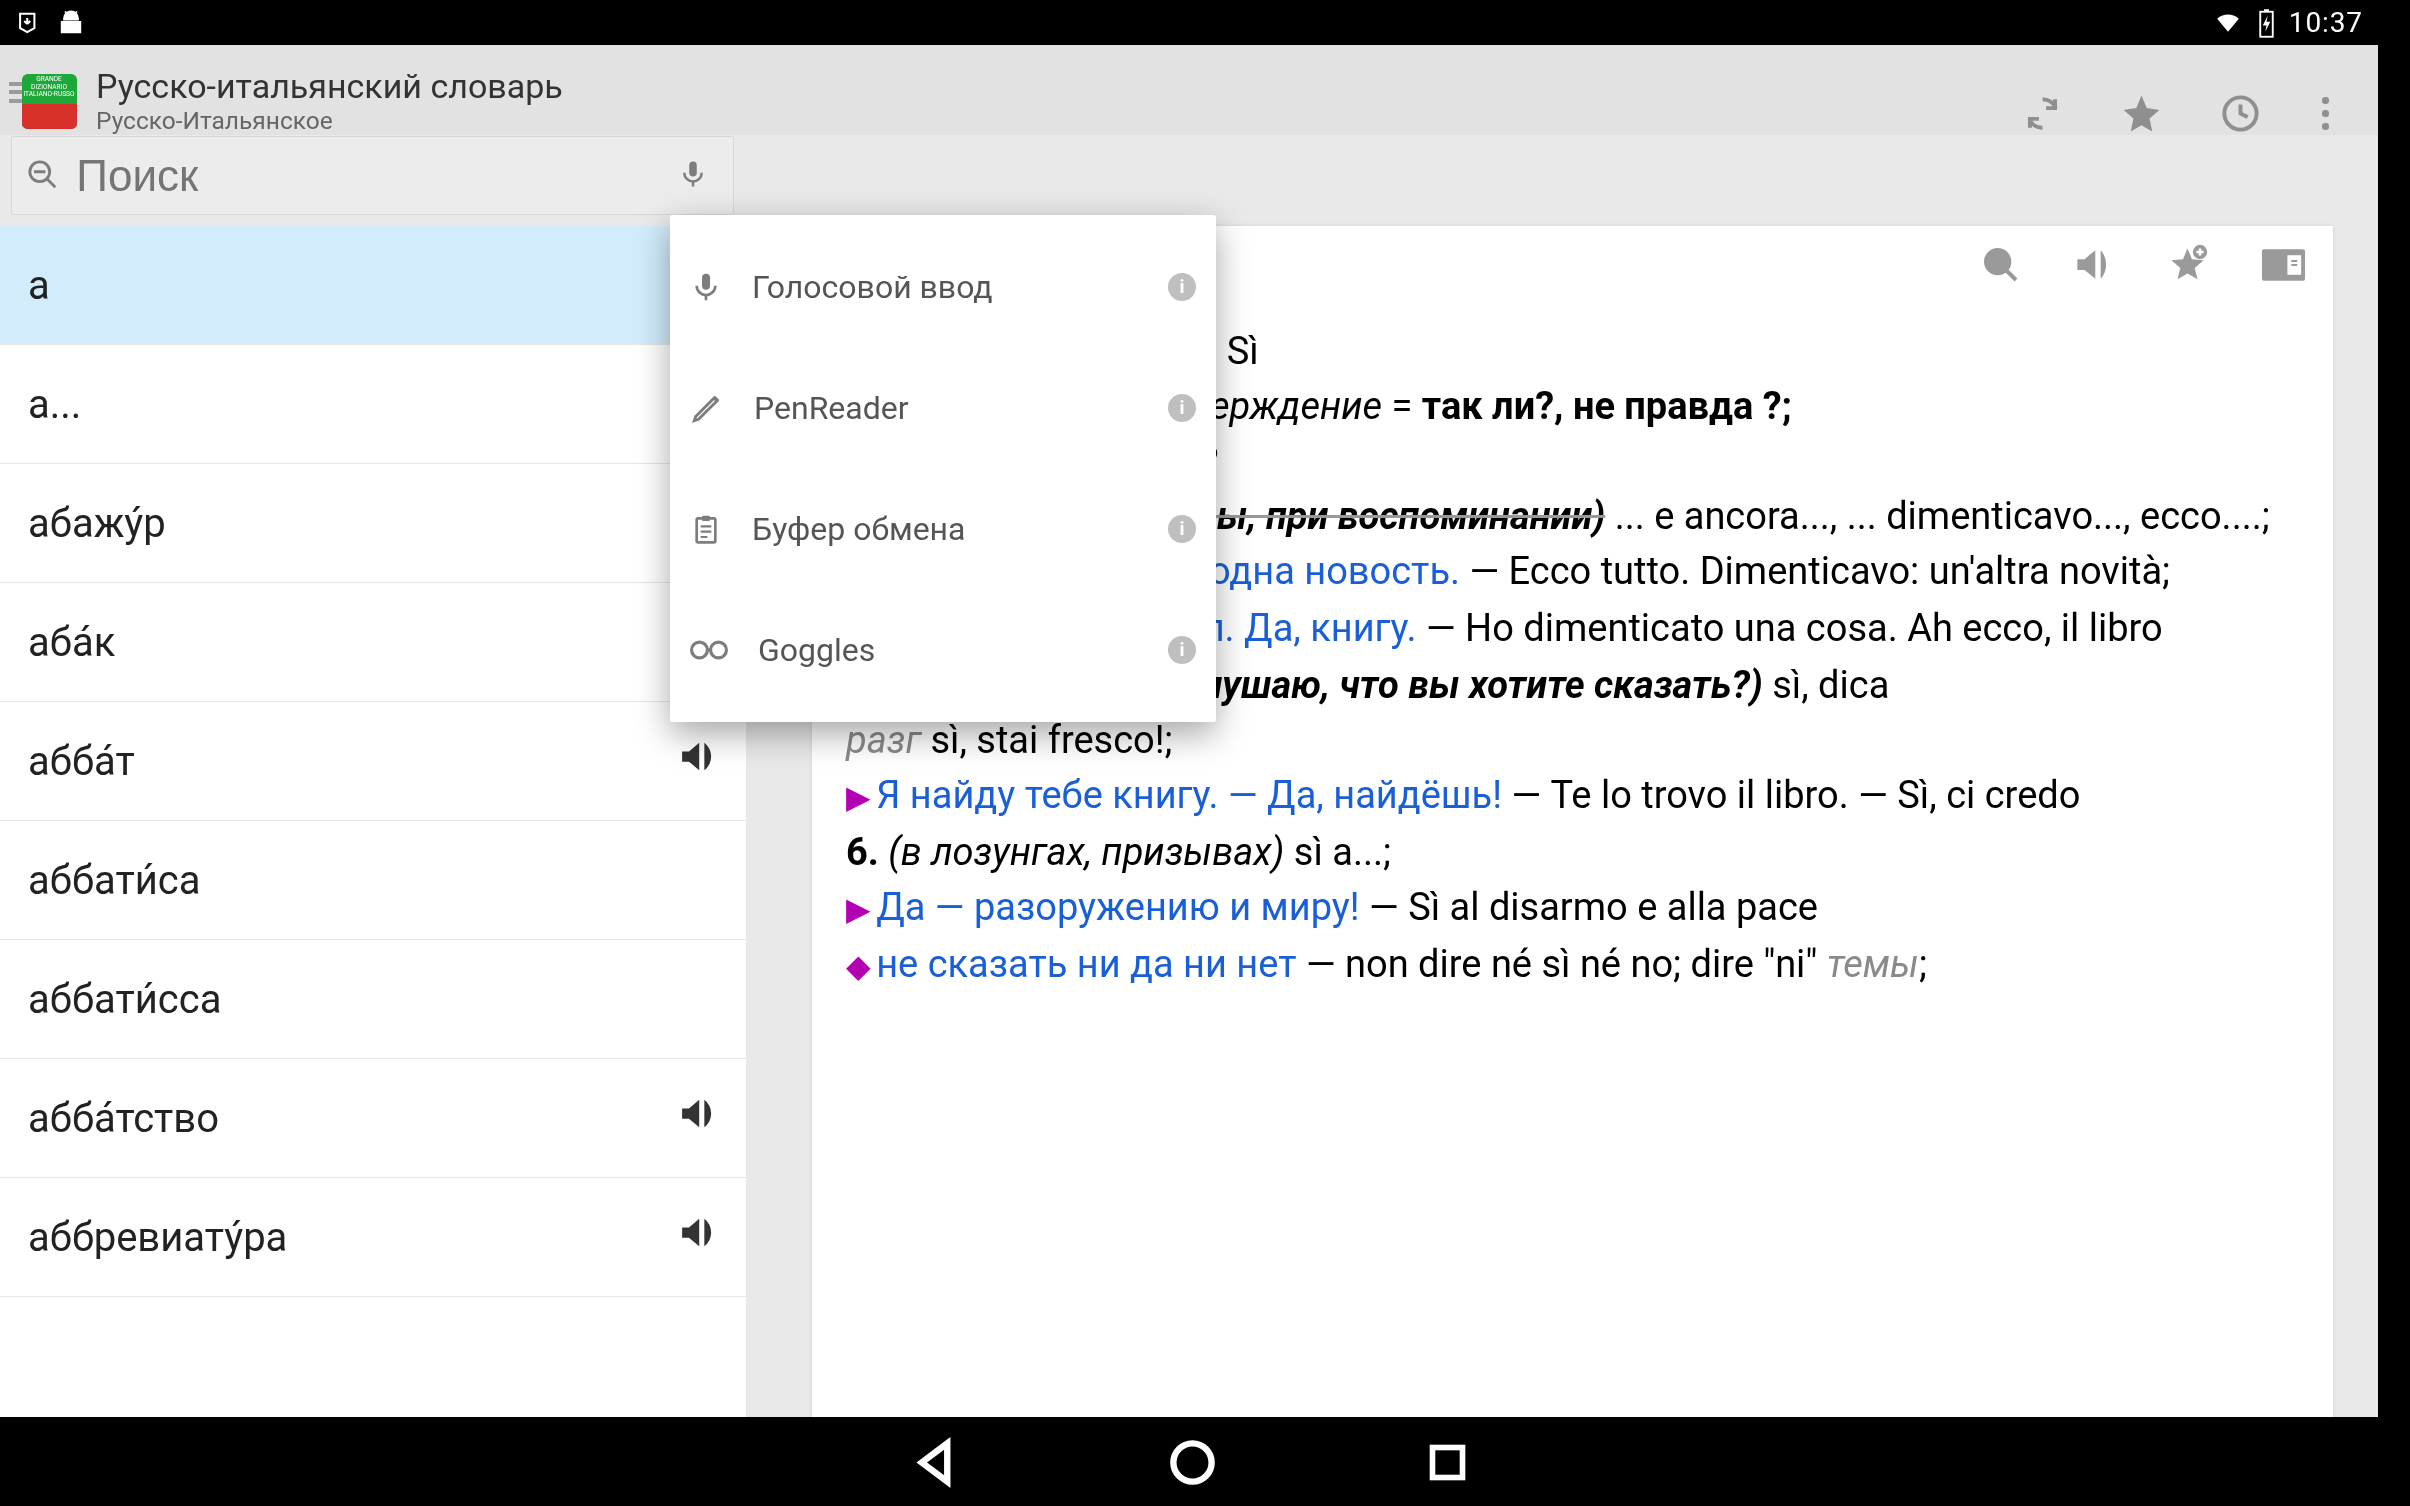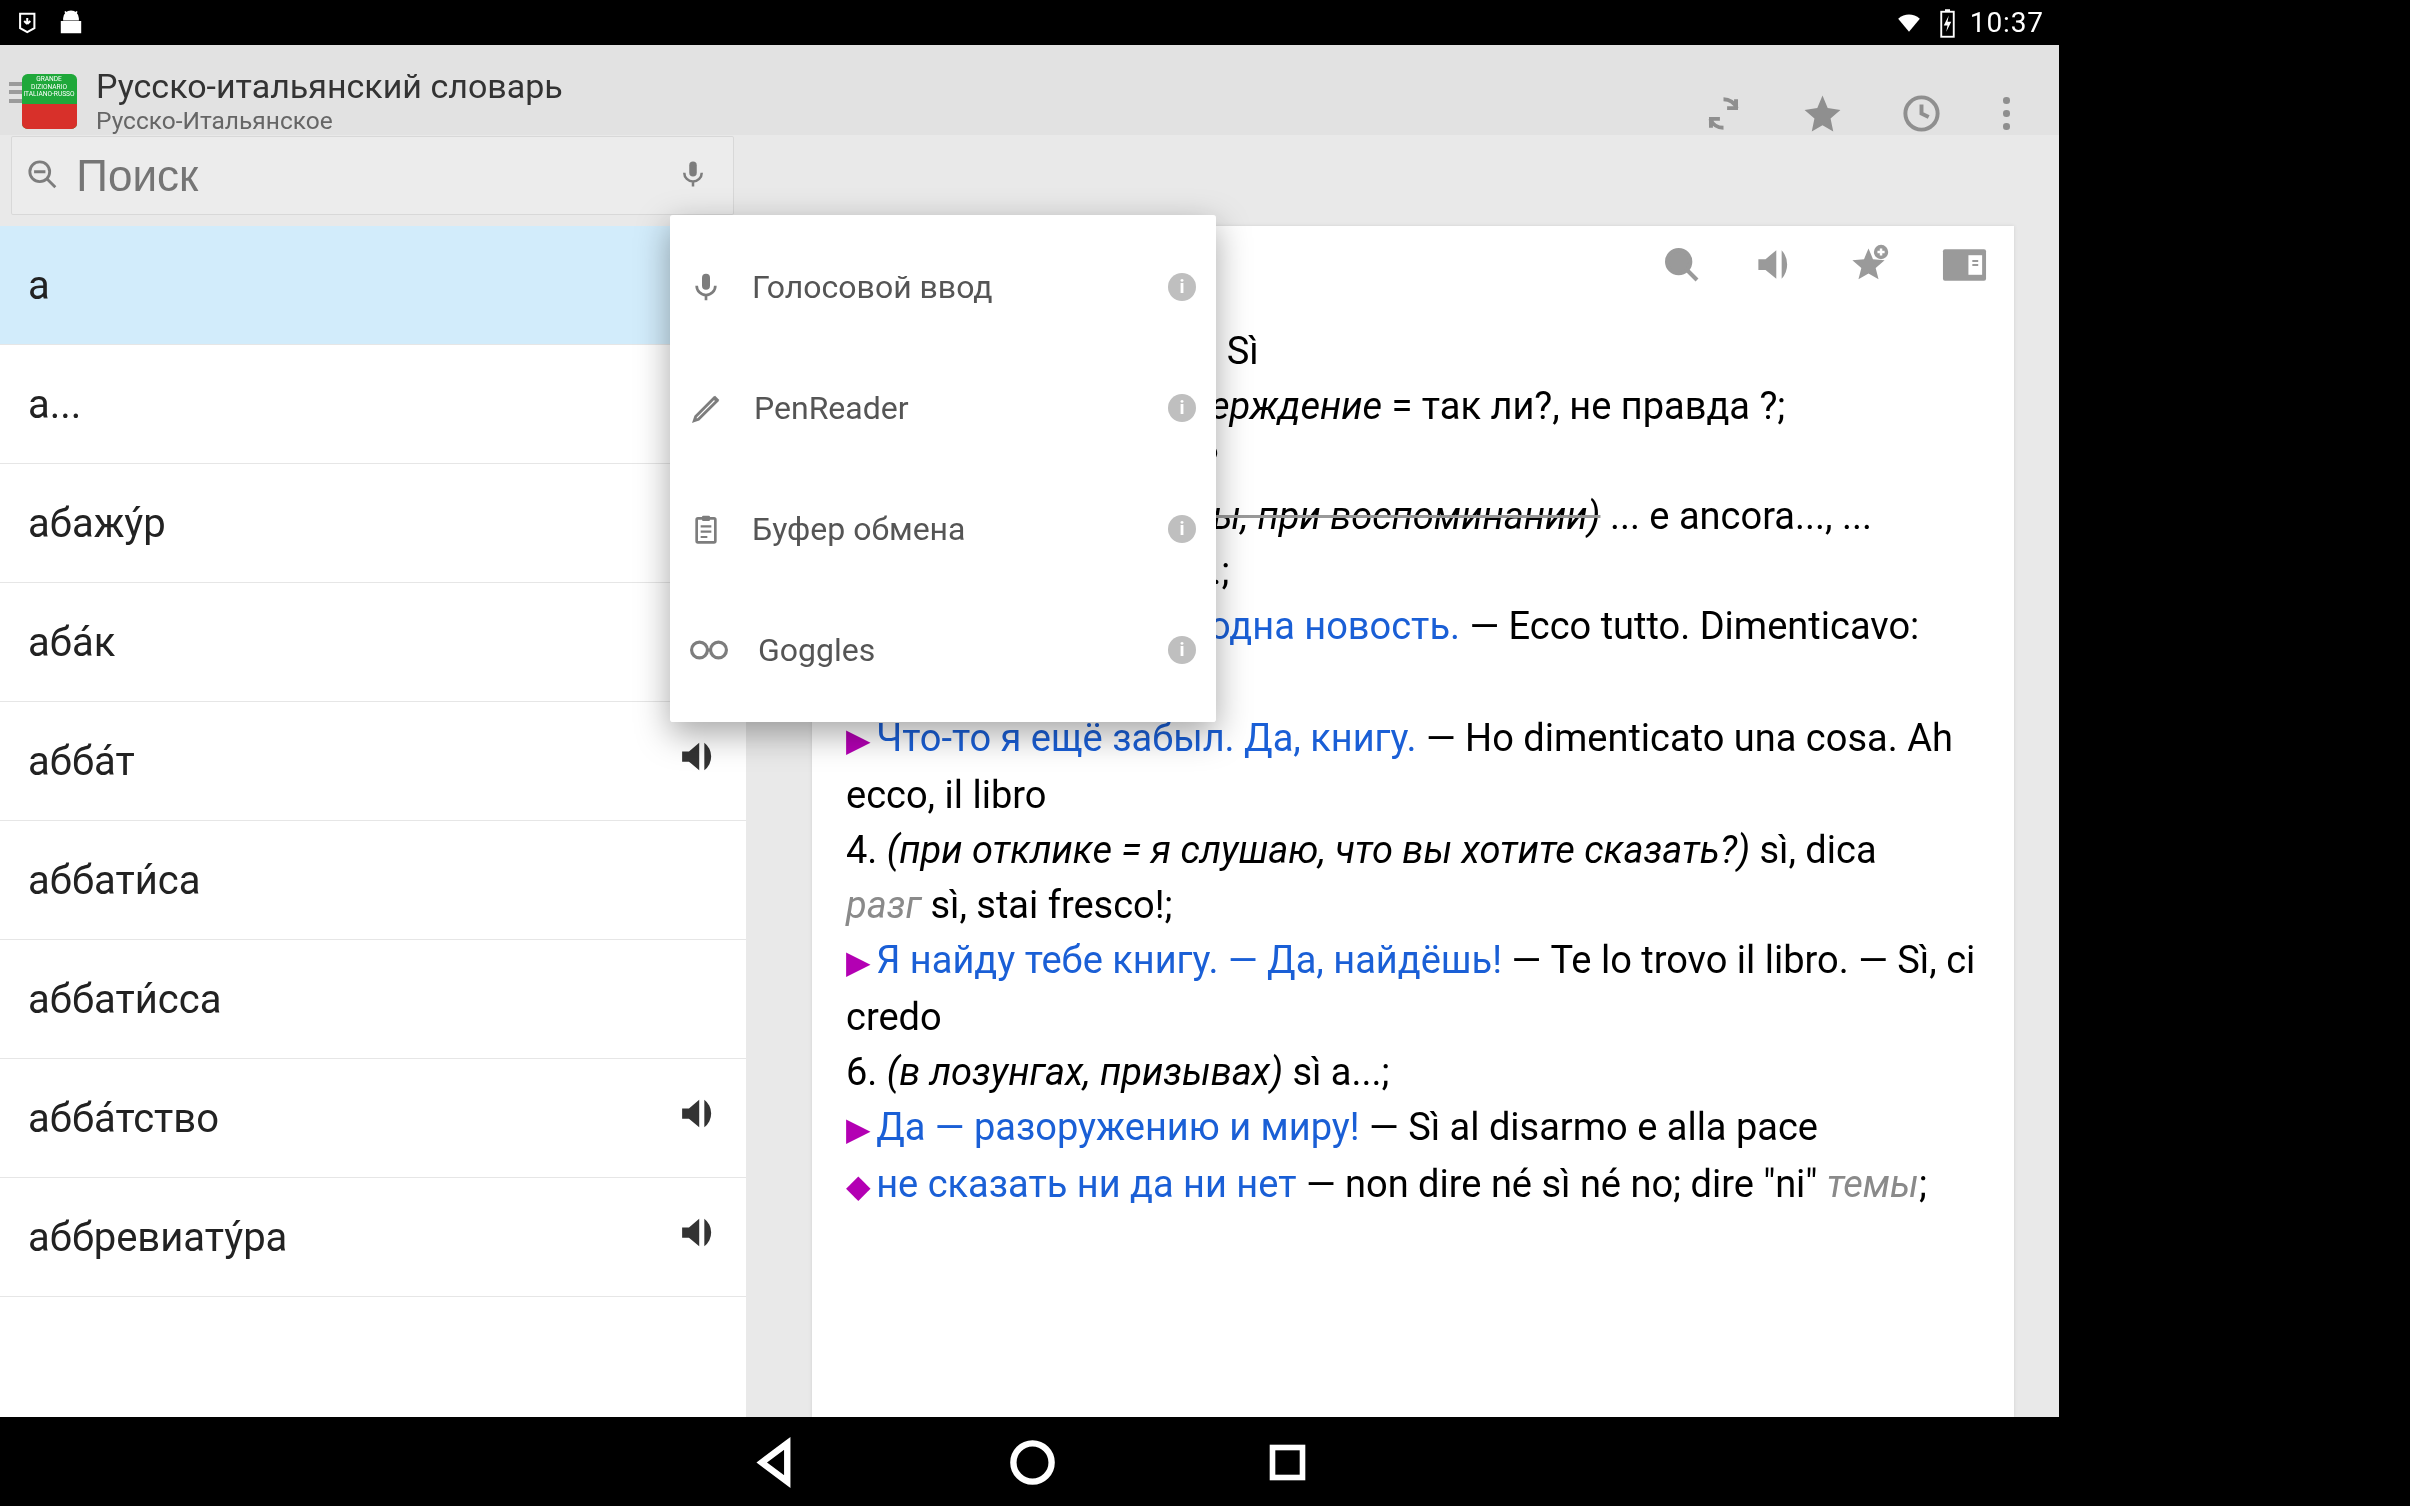--- a/index.html
+++ b/index.html
@@ -1,17 +1,17 @@
 <!DOCTYPE html>
 <html style="font-size:15px"><head>
 <meta charset="utf-8">
 <style>
   * { box-sizing: border-box; margin: 0; padding: 0; }
   html, body { width: 2411px; height: 1507px; font-family: "Roboto", "Arial", sans-serif; overflow: hidden; background: #000; }
-  .screen { width: 2059px; height: 1507px; position: relative; background: #e9e9e9; }
+  .screen { width: 2378px; height: 1507px; position: relative; background: #e9e9e9; }
 
   
   .status-bar { height: 45px; background: #000; color: #fff; display: flex; align-items: center; justify-content: space-between; padding: 0 15px; font-size: 26px; }
   .status-left { display: flex; gap: 17px; align-items: center; }
   .status-right { display: flex; gap: 13px; align-items: center; }
   .status-bar svg { fill: #fff; }
   .clock { font-size: 28px; letter-spacing: 0.9px; }
 
   
   .app-toolbar { height: 90px; background: #e2e2e2; display: flex; align-items: flex-end; padding: 0 7.5px; }
@@ -41,21 +41,21 @@
   .word-item.selected { background:#d2ecfb; }
   .word-item .snd svg{ fill:#444; }
 
   
   .content-panel { position:absolute; top:226px; left:812px; right:45px; bottom:90px; background:#fff; box-shadow:0 0 3.8px rgba(0,0,0,.1); padding:26px 34px; overflow:hidden;}
   .content-actions{ position:absolute; top:17px; right:26px; display:flex; gap:51px; align-items:center;}
   .content-actions svg{ fill:#9a9a9a;}
   .entry { font-size:38px; line-height:55px; color:#000; margin-top:17px; }
   .entry .it { font-style:italic; }
   .entry .blue { color:#1a5fd6; }
-  .entry .bold { font-weight:400; }
+  .entry .bold { font-weight:700; }
   .entry .gray { color:#8a8a8a; font-style:italic;text-align:center;}
   .tri { color:#b300b3; font-size:32px; margin-right:5.6px;}
   .dia { color:#b300b3; font-size:32px; margin-right:5.6px;}
 
   
   .popup { position:absolute; top:215px; left:670px; width:546px; background:#fff; border-radius:2.8px; box-shadow:0 11.3px 34px rgba(0,0,0,.35); padding:11.3px 0;}
   .popup-item { height:121px; display:flex; align-items:center; padding:0 20px; gap:30px;}
   .popup-item .label { flex:1; font-size:32px; color:#555;}
   .popup-item svg.icon { fill:#7d7d7d;}
   .popup-item .info{ width:28px; height:28px; border-radius:50%; background:#bfbfbf; color:#fff; display:flex; align-items:center; justify-content:center; font-size:19px; font-weight:700;}

